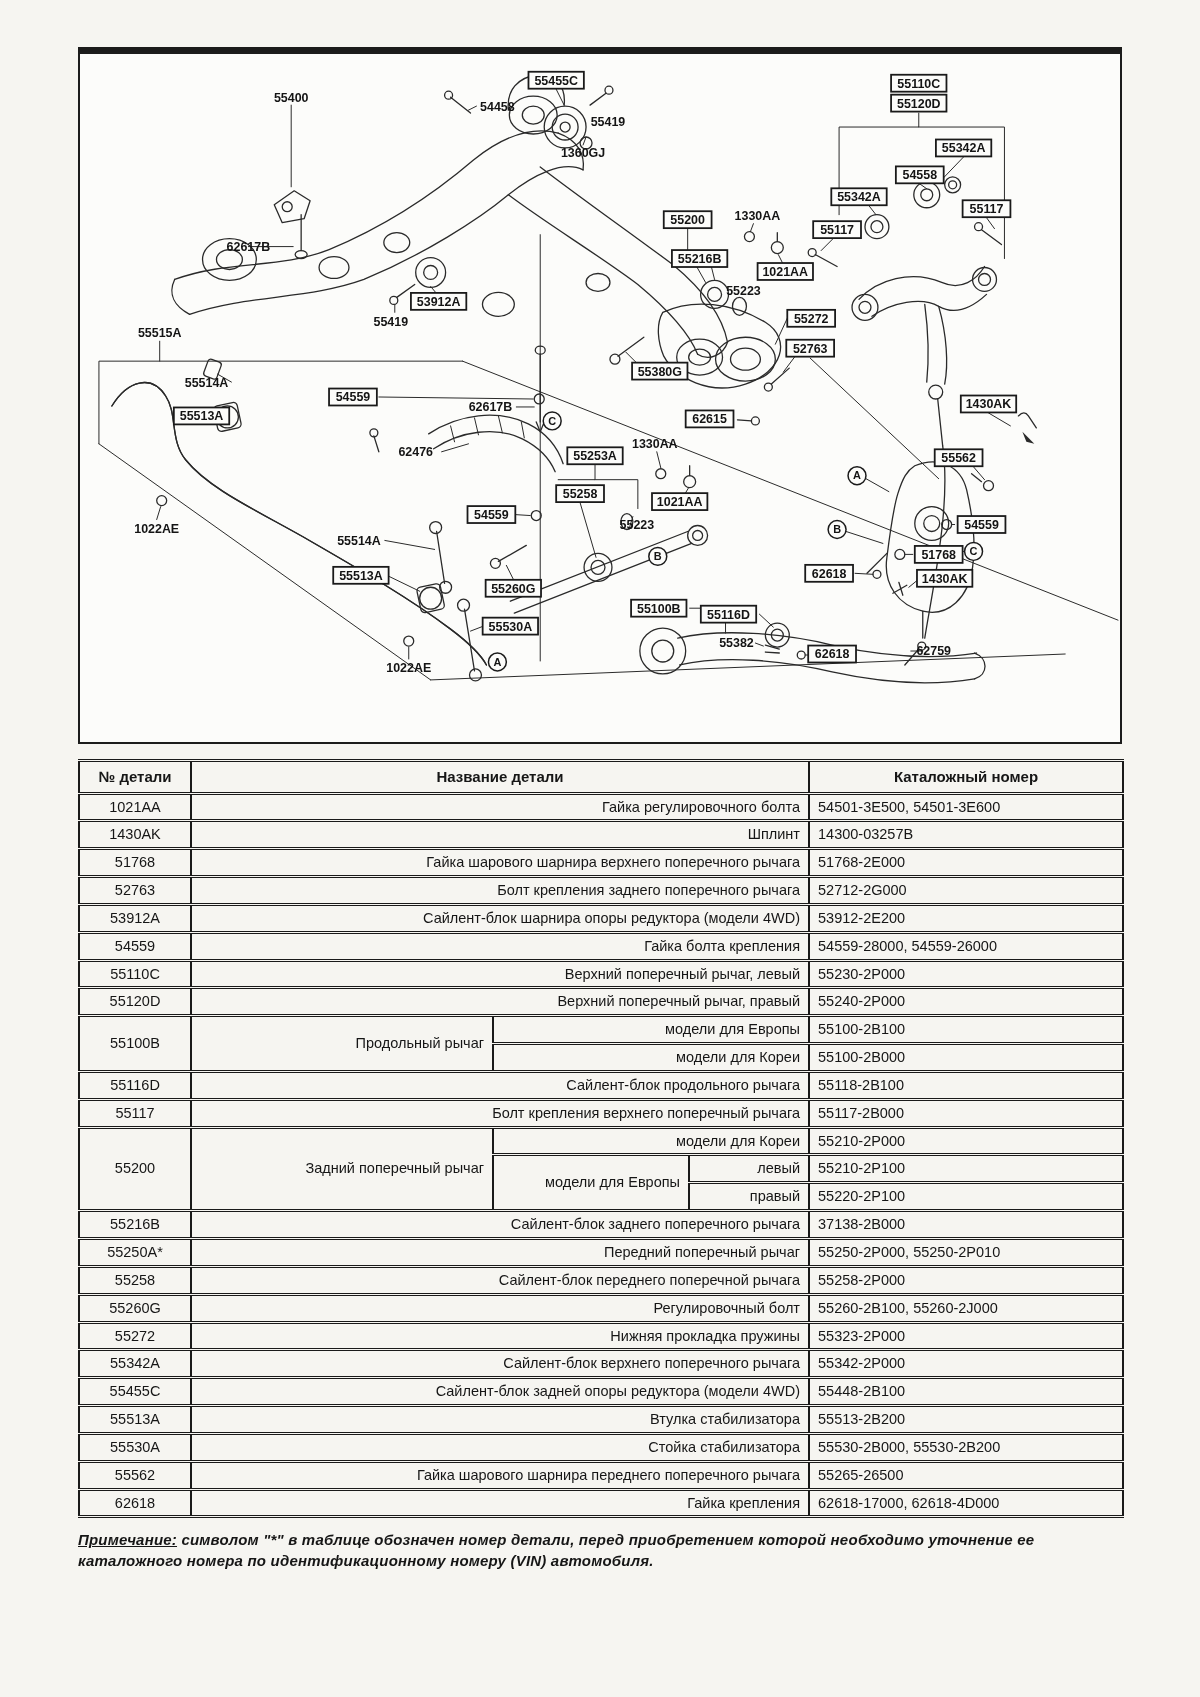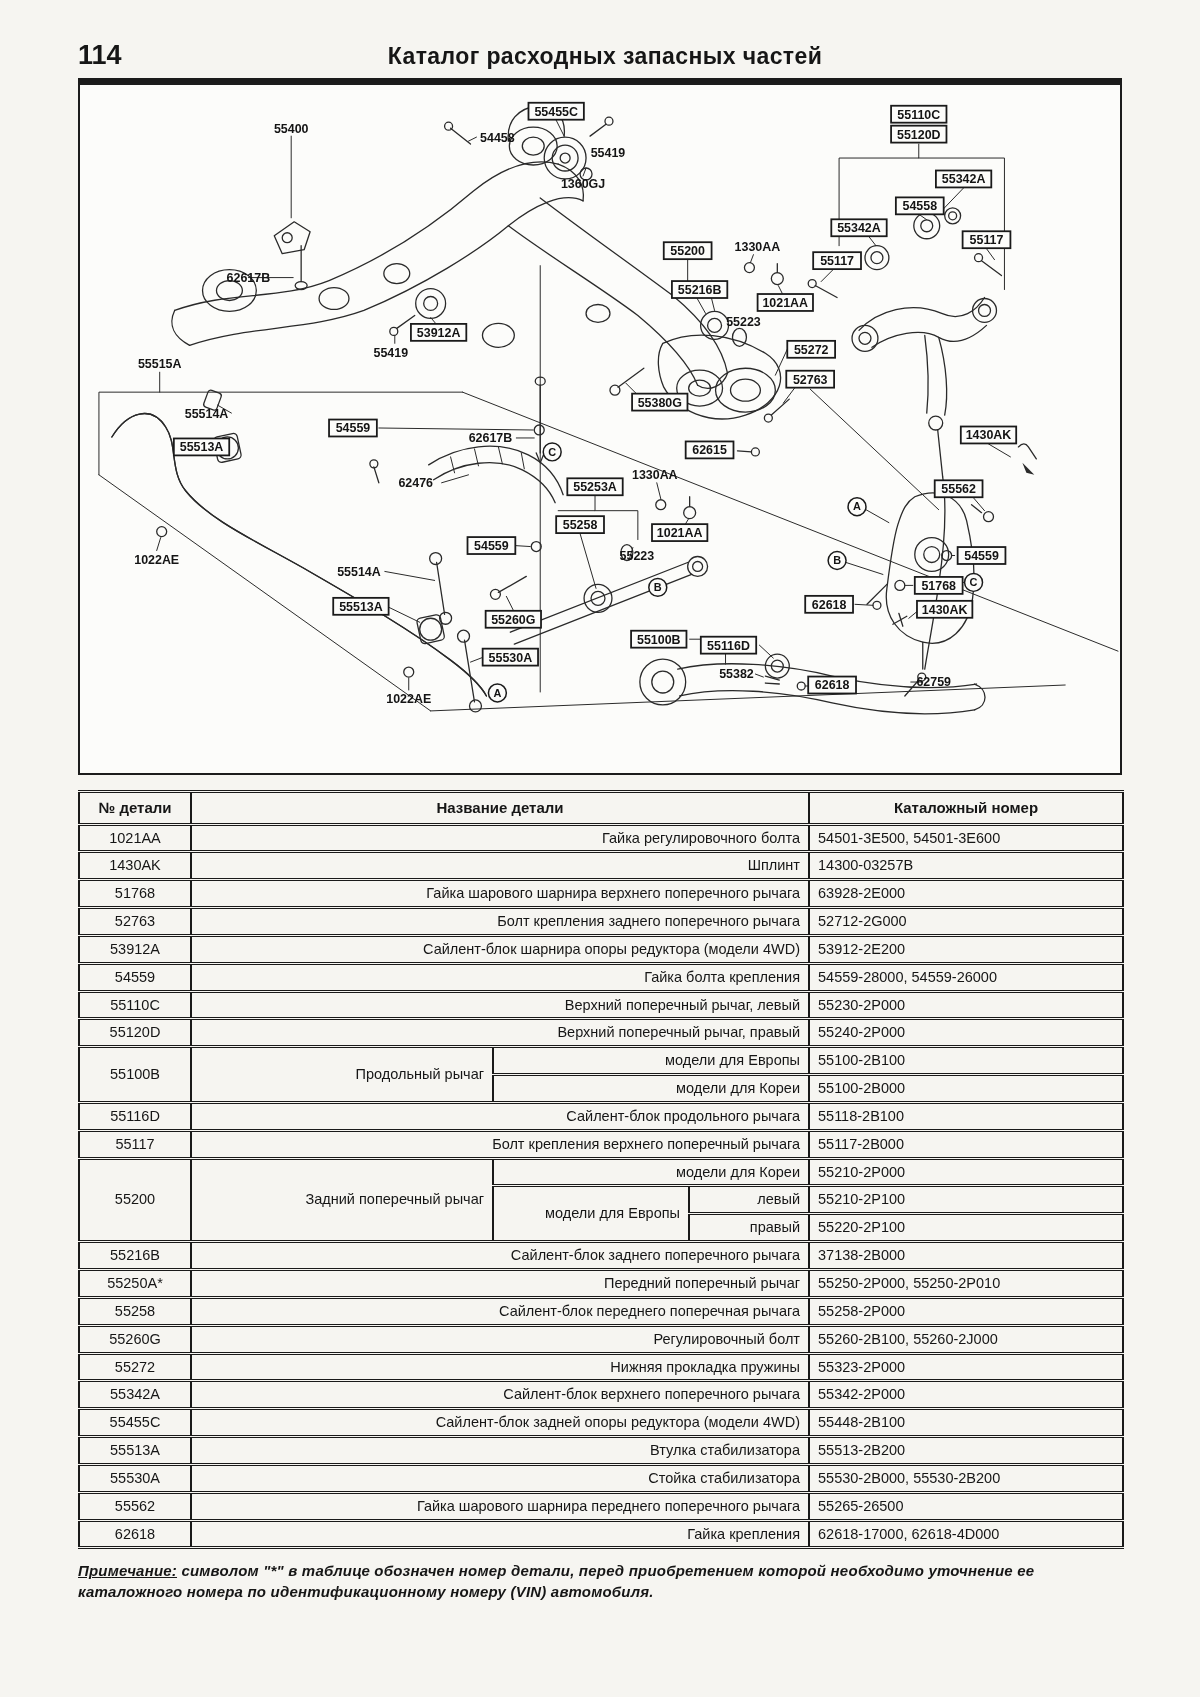--- a/index.html
+++ b/index.html
@@ -44,24 +44,20 @@
   .c-code{text-align:left;}
 
   .footnote{margin-top:11px;font-style:italic;font-weight:700;font-size:15px;line-height:1.4;letter-spacing:.2px;}
   .footnote-label{text-decoration:underline;}
 </style>
 </head>
 <body>
 
 <div class="page">
 
-  <div class="hdr">
-    <div class="page-num">114</div>
-    <div class="hdr-title">Каталог расходных запасных частей</div>
-  </div>
   <div class="rule"></div>
 
 
   <div class="diagram-frame">
     <svg viewBox="0 0 1044 688">
       <g class="art">
 
         <path class="thin" d="M19,390 L19,307 L384,307"></path>
         <path class="thin" d="M384,307 L1042,567"></path>
         <path class="thin" d="M19,390 L352,627"></path>
@@ -510,21 +506,21 @@
       <td class="c-code">54501-3E500, 54501-3E600</td>
     </tr>
     <tr>
       <td class="c-id">1430AK</td>
       <td class="c-name" colspan="3">Шплинт</td>
       <td class="c-code">14300-03257B</td>
     </tr>
     <tr>
       <td class="c-id">51768</td>
       <td class="c-name" colspan="3">Гайка шарового шарнира верхнего поперечного рычага</td>
-      <td class="c-code">63928-2E000</td>
+      <td class="c-code">51768-2E000</td>
     </tr>
     <tr>
       <td class="c-id">52763</td>
       <td class="c-name" colspan="3">Болт крепления заднего поперечного рычага</td>
       <td class="c-code">52712-2G000</td>
     </tr>
     <tr>
       <td class="c-id">53912A</td>
       <td class="c-name" colspan="3">Сайлент-блок шарнира опоры редуктора (модели 4WD)</td>
       <td class="c-code">53912-2E200</td>
@@ -584,21 +580,21 @@
       <td class="c-name" colspan="3">Сайлент-блок заднего поперечного рычага</td>
       <td class="c-code">37138-2B000</td>
     </tr>
     <tr>
       <td class="c-id">55250A*</td>
       <td class="c-name" colspan="3">Передний поперечный рычаг</td>
       <td class="c-code">55250-2P000, 55250-2P010</td>
     </tr>
     <tr>
       <td class="c-id">55258</td>
-      <td class="c-name" colspan="3">Сайлент-блок переднего поперечная рычага</td>
+      <td class="c-name" colspan="3">Сайлент-блок переднего поперечной рычага</td>
       <td class="c-code">55258-2P000</td>
     </tr>
     <tr>
       <td class="c-id">55260G</td>
       <td class="c-name" colspan="3">Регулировочный болт</td>
       <td class="c-code">55260-2B100, 55260-2J000</td>
     </tr>
     <tr>
       <td class="c-id">55272</td>
       <td class="c-name" colspan="3">Нижняя прокладка пружины</td>

